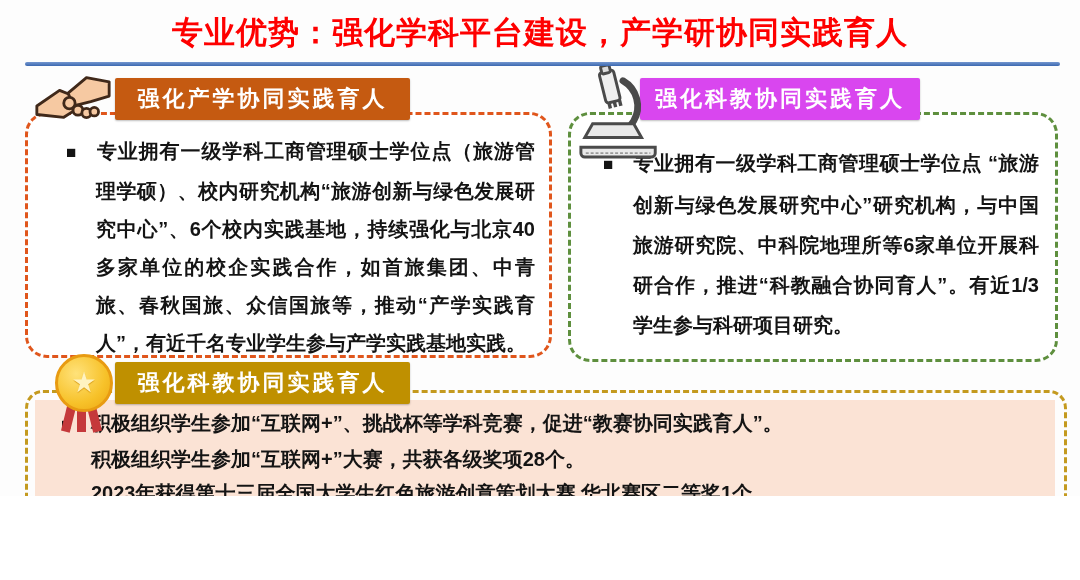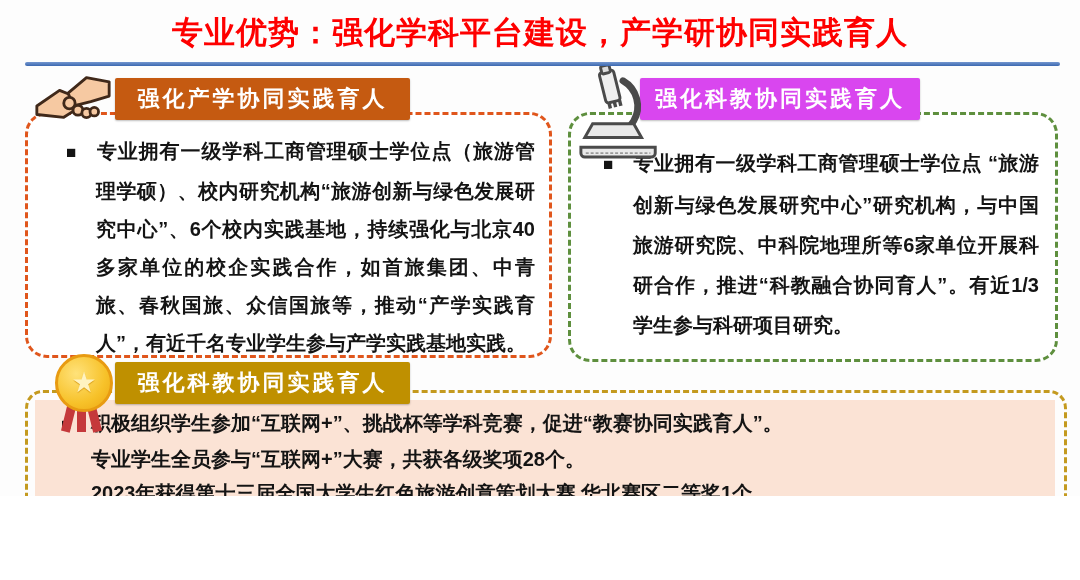--- a/index.html
+++ b/index.html
@@ -98,21 +98,21 @@
       </g>
       <path d="M17,58 h42 l8,14 H9 Z" fill="#e9e9e9" stroke="#4a4a4a" stroke-width="3"></path>
       <path d="M5,82 h76 v6 a4 4 0 0 1 -4,4 H9 a4 4 0 0 1 -4,-4 Z" fill="#e9e9e9" stroke="#4a4a4a" stroke-width="3"></path>
       <path d="M10,88 h66" stroke="#9a9a9a" stroke-width="2" stroke-dasharray="3 2"></path>
     </svg>
   </div>
 
   <div class="bottom-border"></div>
   <div class="bottom-fill">
     <div class="b-line"><span class="bullet">■</span><span>积极组织学生参加“互联网+”、挑战杯等学科竞赛，促进“教赛协同实践育人”。</span></div>
-    <div class="b-line indent">专业学生全员参与“互联网+”大赛，共获各级奖项28个。</div>
+    <div class="b-line indent">积极组织学生参加“互联网+”大赛，共获各级奖项28个。</div>
     <div class="b-line indent">2023年获得第十三届全国大学生红色旅游创意策划大赛 华北赛区二等奖1个。</div>
   </div>
   <div class="badge badge-competition">
     <span>强化科教协同实践育人</span>
   </div>
   <div class="icon icon-medal">
     <div class="medal-ribbon r1"></div>
     <div class="medal-ribbon r2"></div>
     <div class="medal-ribbon r3"></div>
     <div class="medal-disc">

